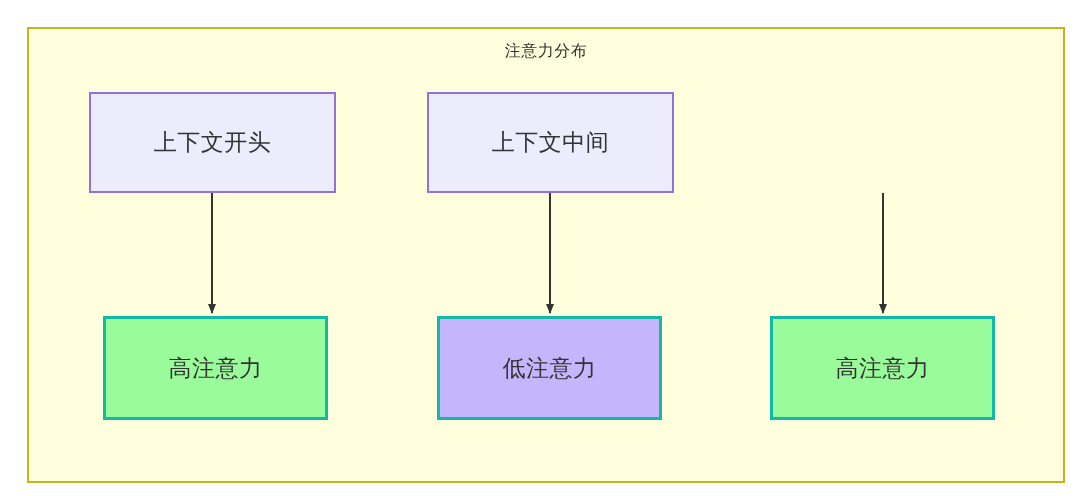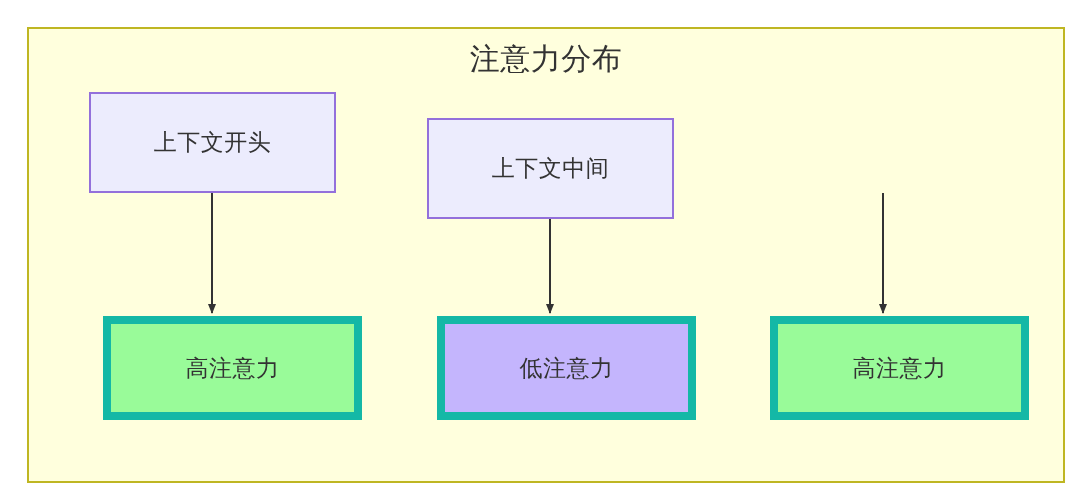--- a/index.html
+++ b/index.html
@@ -32,21 +32,21 @@
     border: 2px solid #bfb622;
     box-sizing: border-box;
   }
 
   .subgraph-title {
     position: absolute;
     left: 0;
     top: 12px;
     width: 100%;
     text-align: center;
-    font-size: 30px;
+    font-size: 16px;
     color: #333333;
     letter-spacing: 0.5px;
     line-height: 1.2;
   }
 
   
   .node {
     position: absolute;
     display: flex;
     align-items: center;
@@ -60,36 +60,36 @@
   }
 
   .node-context {
     background: #ececfd;
     border: 2px solid #9370db;
     width: 247px;
     height: 101px;
   }
 
   .node-attn {
-    border: 8px solid #14b8a6;
-    width: 259px;
+    border: 3px solid #14b8a6;
+    width: 225px;
     height: 104px;
   }
 
   .node-attn.high {
     background: #99fb99;
   }
 
   .node-attn.low {
     background: #c4b5fd;
   }
 
   
   .ctx-start  { left: 89px;  top: 92px; }
-  .ctx-middle { left: 427px; top: 92px; margin-top: 26px; }
+  .ctx-middle { left: 427px; top: 92px; }
   .ctx-end    { left: 760px; top: 92px; }
 
   
   .attn-1 { left: 103px; top: 316px; }
   .attn-2 { left: 437px; top: 316px; }
   .attn-3 { left: 770px; top: 316px; }
 
   
   .edges {
     position: absolute;

